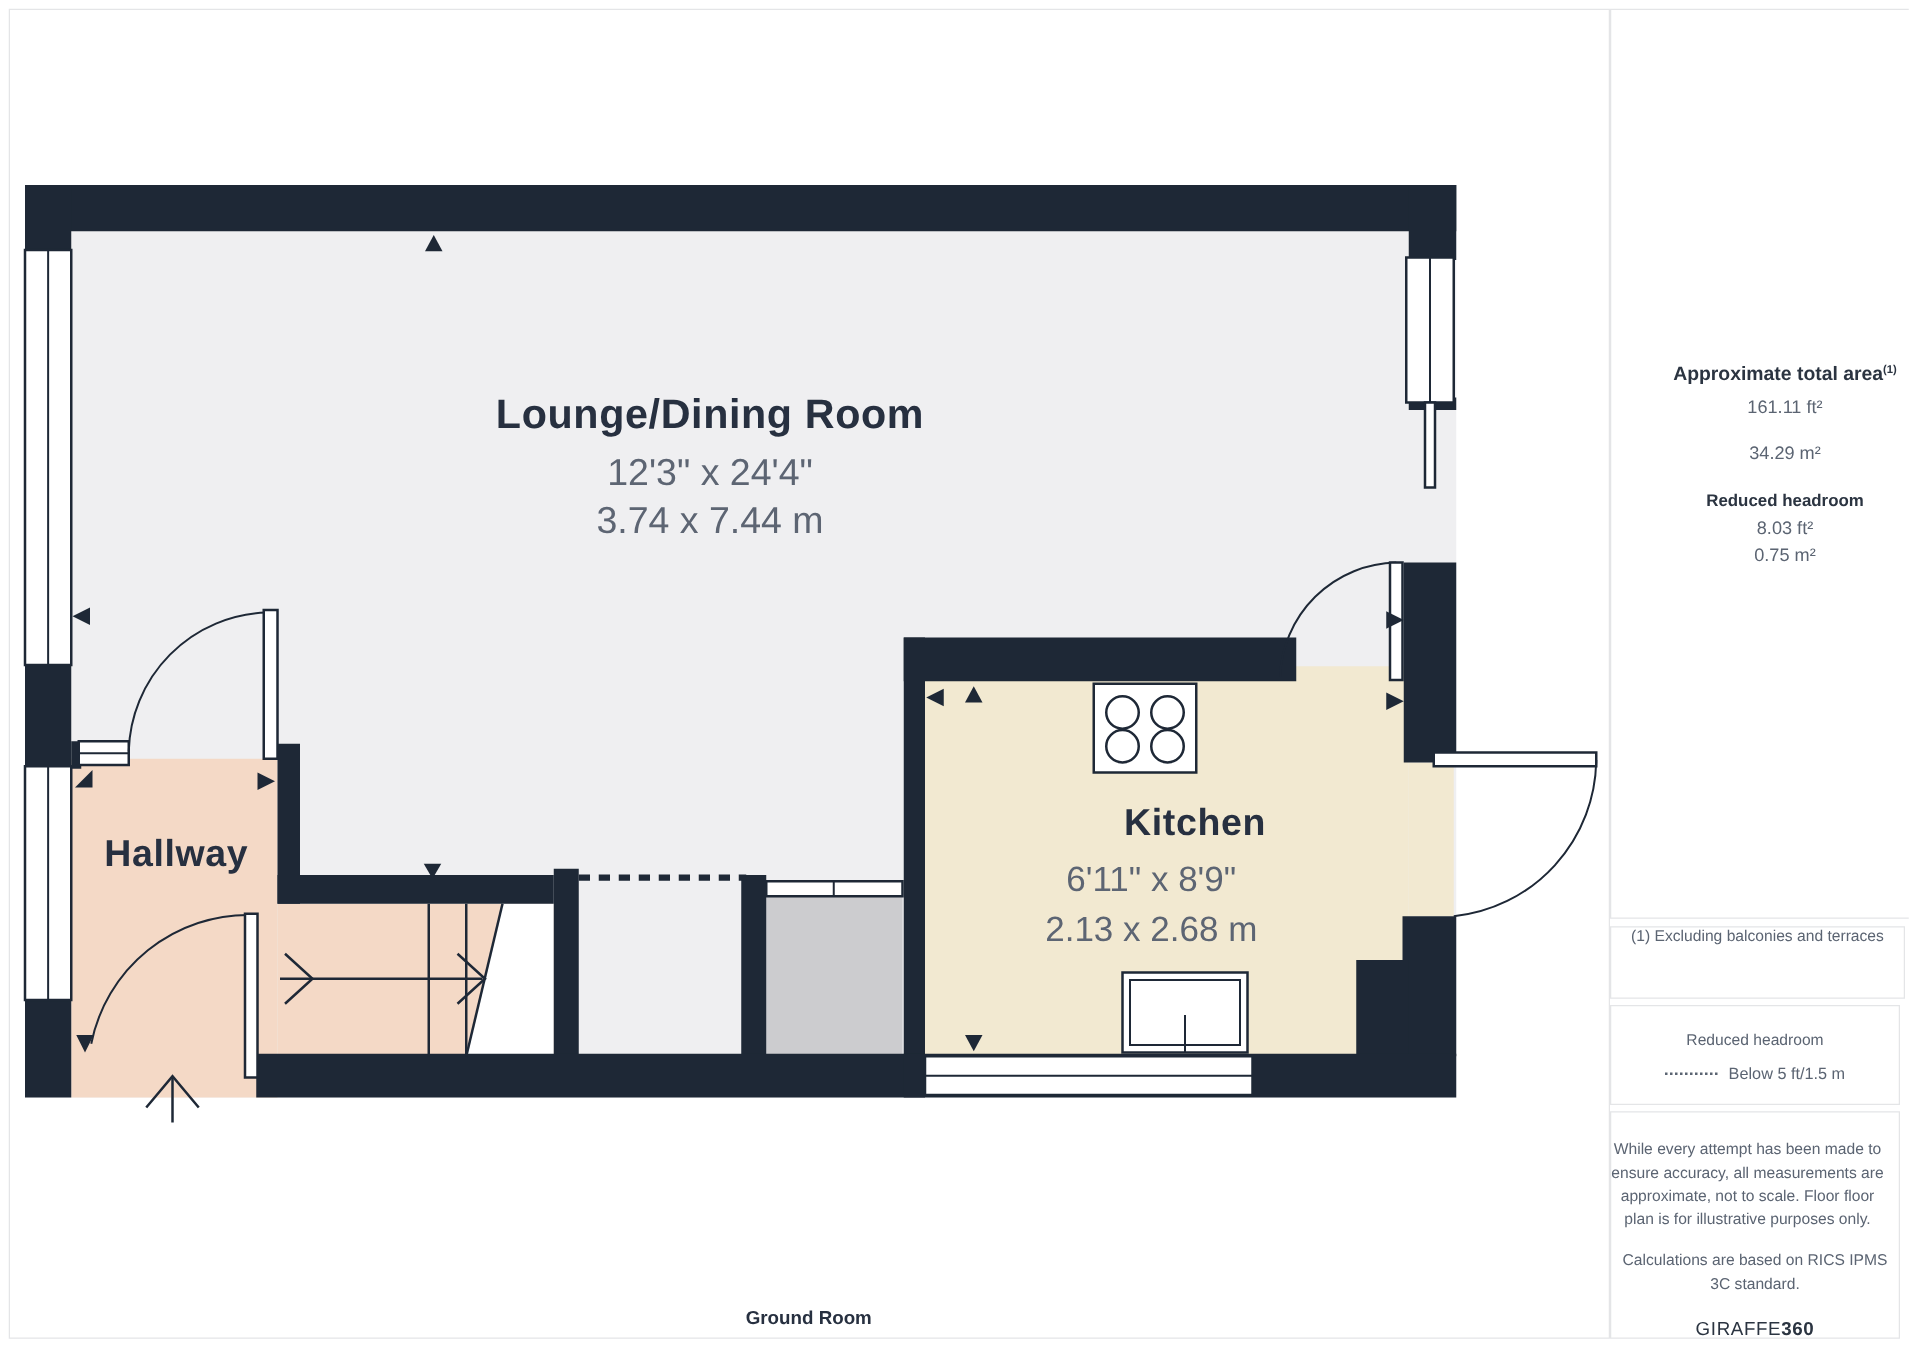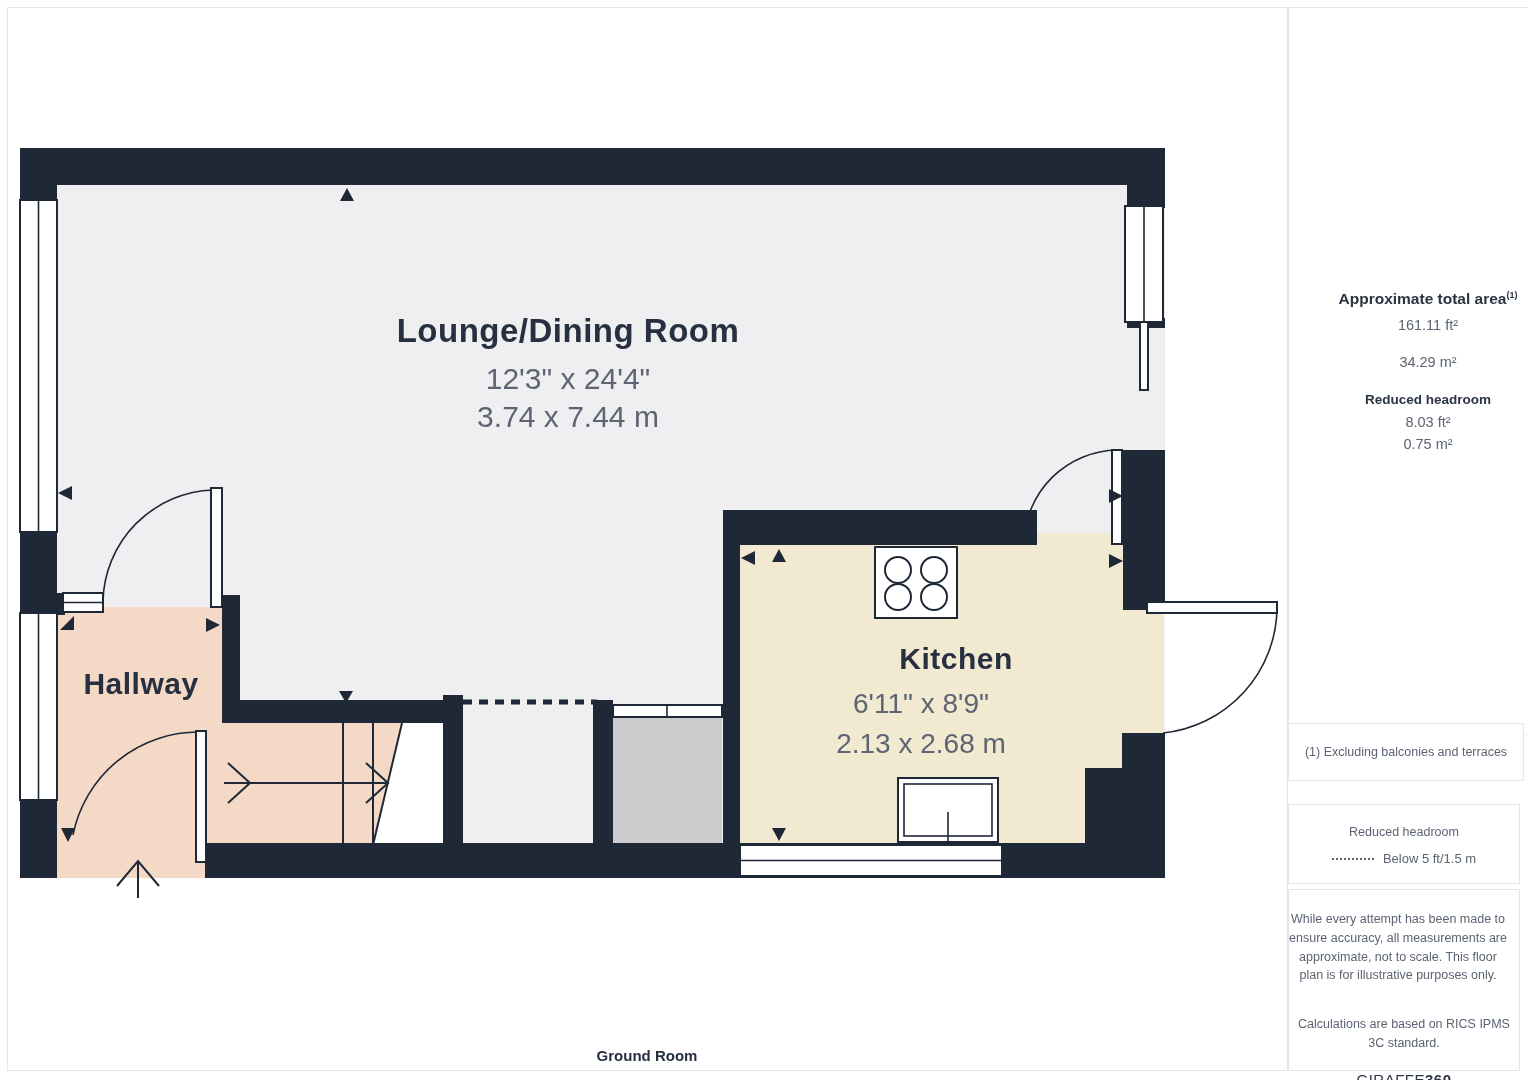--- a/index.html
+++ b/index.html
@@ -29,33 +29,33 @@
   .room-dim{color:var(--dim-text);}
   .lounge-name{font-size:33px;}
   .lounge-dim{font-size:30px;}
   .small-name{font-size:30px;}
   .small-dim{font-size:28px;}
   .floor-label{font-size:15px;font-weight:bold;color:var(--label);}
 
   .sb-box{position:absolute;border:1px solid var(--border);box-sizing:border-box;
       background:#fff;color:var(--sidebar-text);text-align:center;}
   .sb1{left:1288px;top:7px;width:280px;height:728px;padding-top:282px;}
-  .sb2{left:1288px;top:723px;width:236px;height:58px;display:flex;align-items:center;justify-content:center;}
+  .sb2{left:1288px;top:741px;width:236px;height:58px;display:flex;align-items:flex-start;justify-content:center;}
   .sb3{left:1288px;top:804px;width:232px;height:80px;padding-top:20px;}
   .sb4{left:1288px;top:889px;width:232px;height:182px;padding-top:20px;}
   .sb-title{font-size:15.5px;font-weight:bold;color:var(--sidebar-heading);}
   .sb-title sup{font-size:9px;}
   .sb-val{font-size:14.5px;margin-top:9px;}
   .sb-sub{font-size:13.5px;font-weight:bold;color:var(--sidebar-heading);margin-top:22px;}
   .sb-note{font-size:12.5px;}
   .legend-row{margin-top:12px;font-size:13px;}
   .dotted{display:inline-block;width:42px;border-top:2px dotted var(--sidebar-text);
       vertical-align:middle;margin-right:9px;position:relative;top:-1px;}
   .disc{font-size:12.5px;line-height:1.5;width:218px;margin:0 auto;}
-  .disc2{margin-top:30px;width:226px;}
+  .disc2{margin-top:14px;width:226px;}
   .brand{margin-top:18px;font-size:15px;letter-spacing:.5px;color:var(--sidebar-heading);}
   .brand b{font-weight:bold;}
 </style>
 </head>
 <body>
 
 <div class="page">
 
   <div class="plan-frame"></div>
 
@@ -216,21 +216,21 @@
     </div>
 
     <div class="sb-box sb3">
       <div class="sb-note">Reduced headroom</div>
       <div class="legend-row">
         <span class="dotted"></span><span>Below 5 ft/1.5 m</span>
       </div>
     </div>
 
     <div class="sb-box sb4">
-      <p class="disc" style="margin:0">While every attempt has been made to ensure accuracy, all measurements are approximate, not to scale. This floor plan is for illustrative purposes only.</p>
+      <p class="disc" style="margin:0">While every attempt has been made to ensure accuracy, all measurements are approximate, not to scale. Floor floor plan is for illustrative purposes only.</p>
       <p class="disc disc2">Calculations are based on RICS IPMS 3C standard.</p>
       <div class="brand">
         <span>GIRAFFE</span><b>360</b>
       </div>
     </div>
   </div>
 
 </div>
 
 </body></html>

